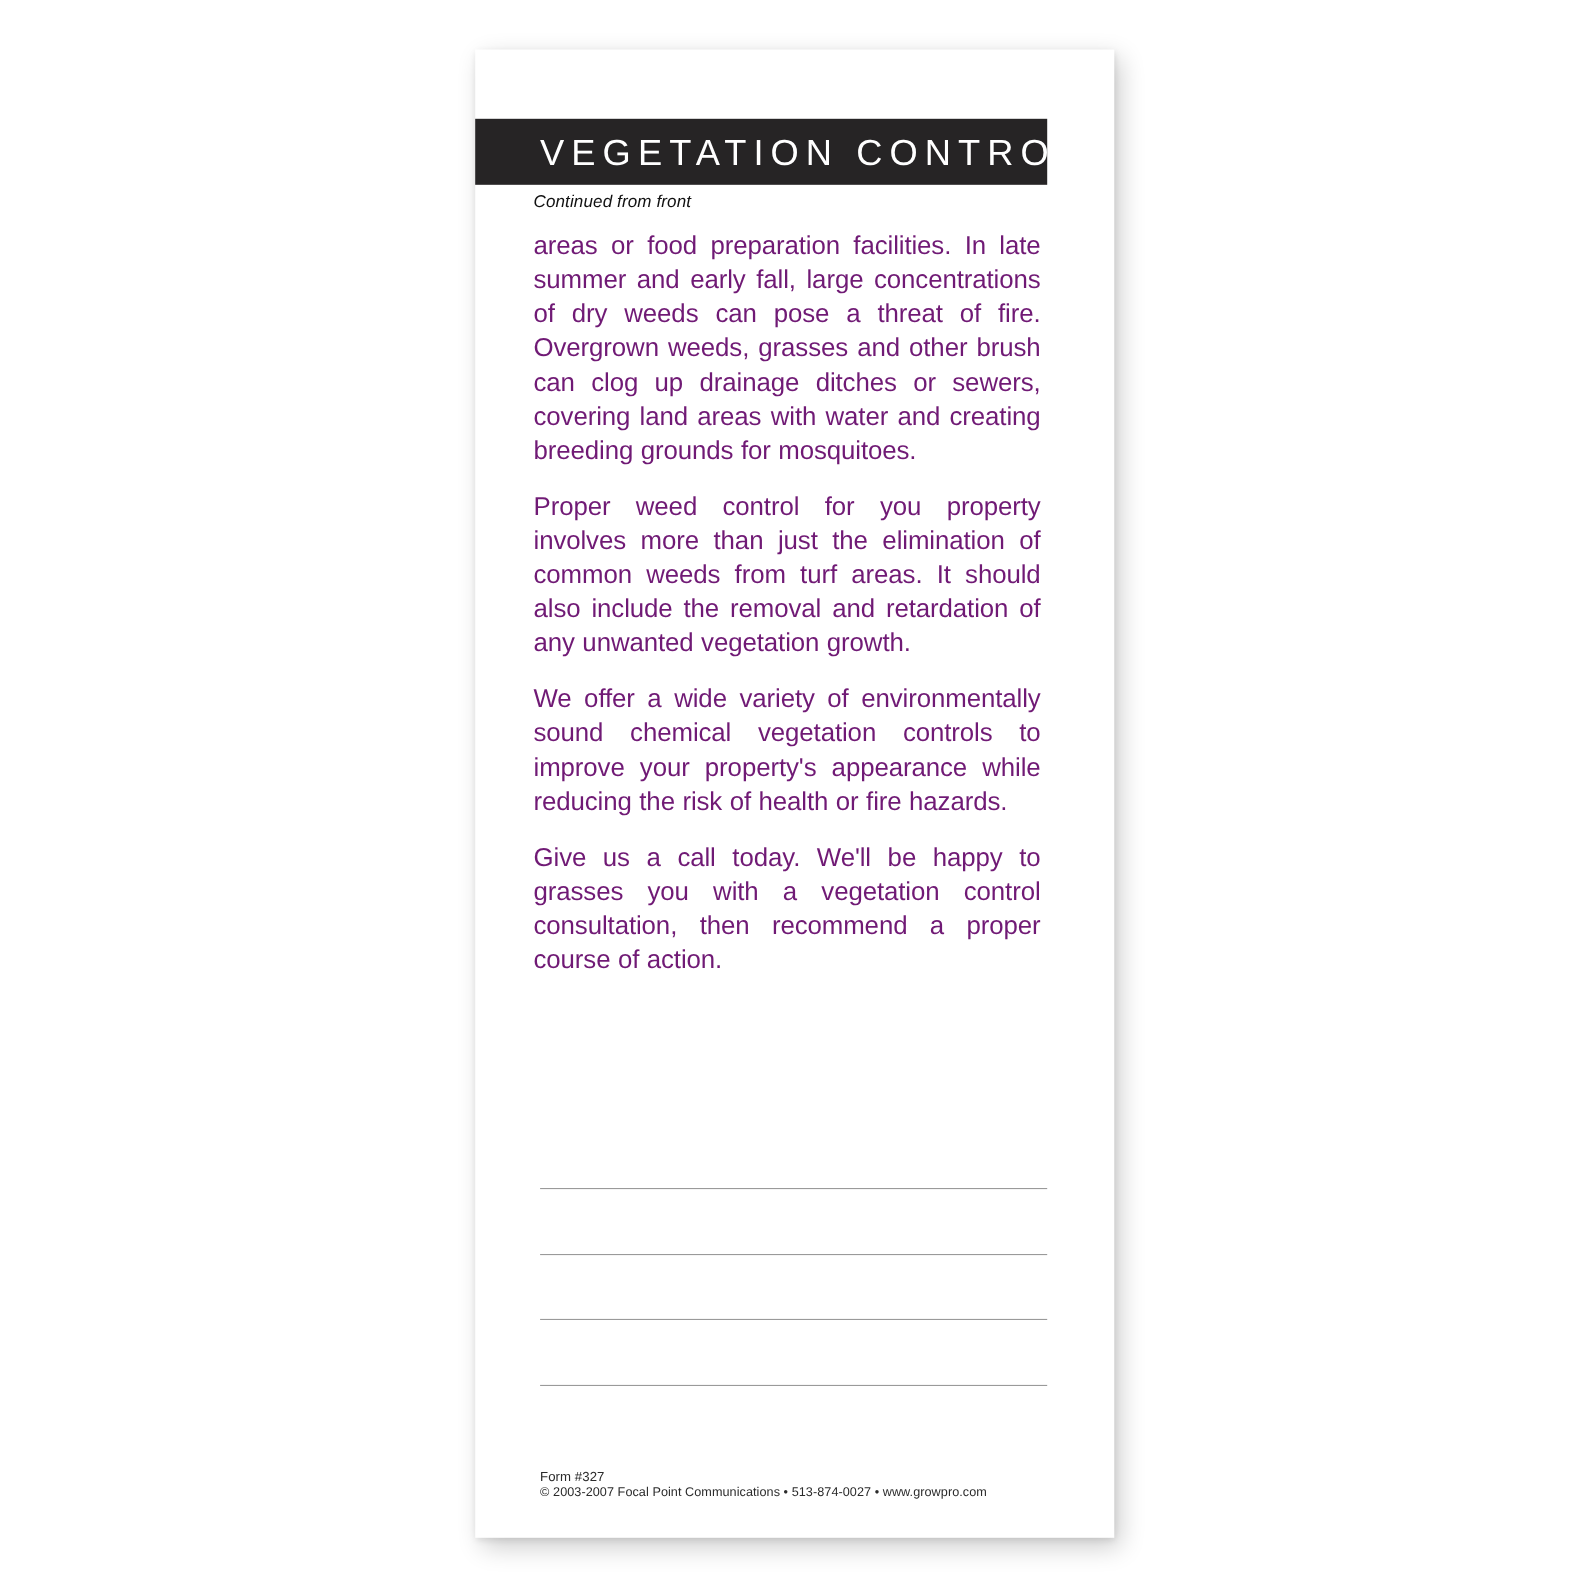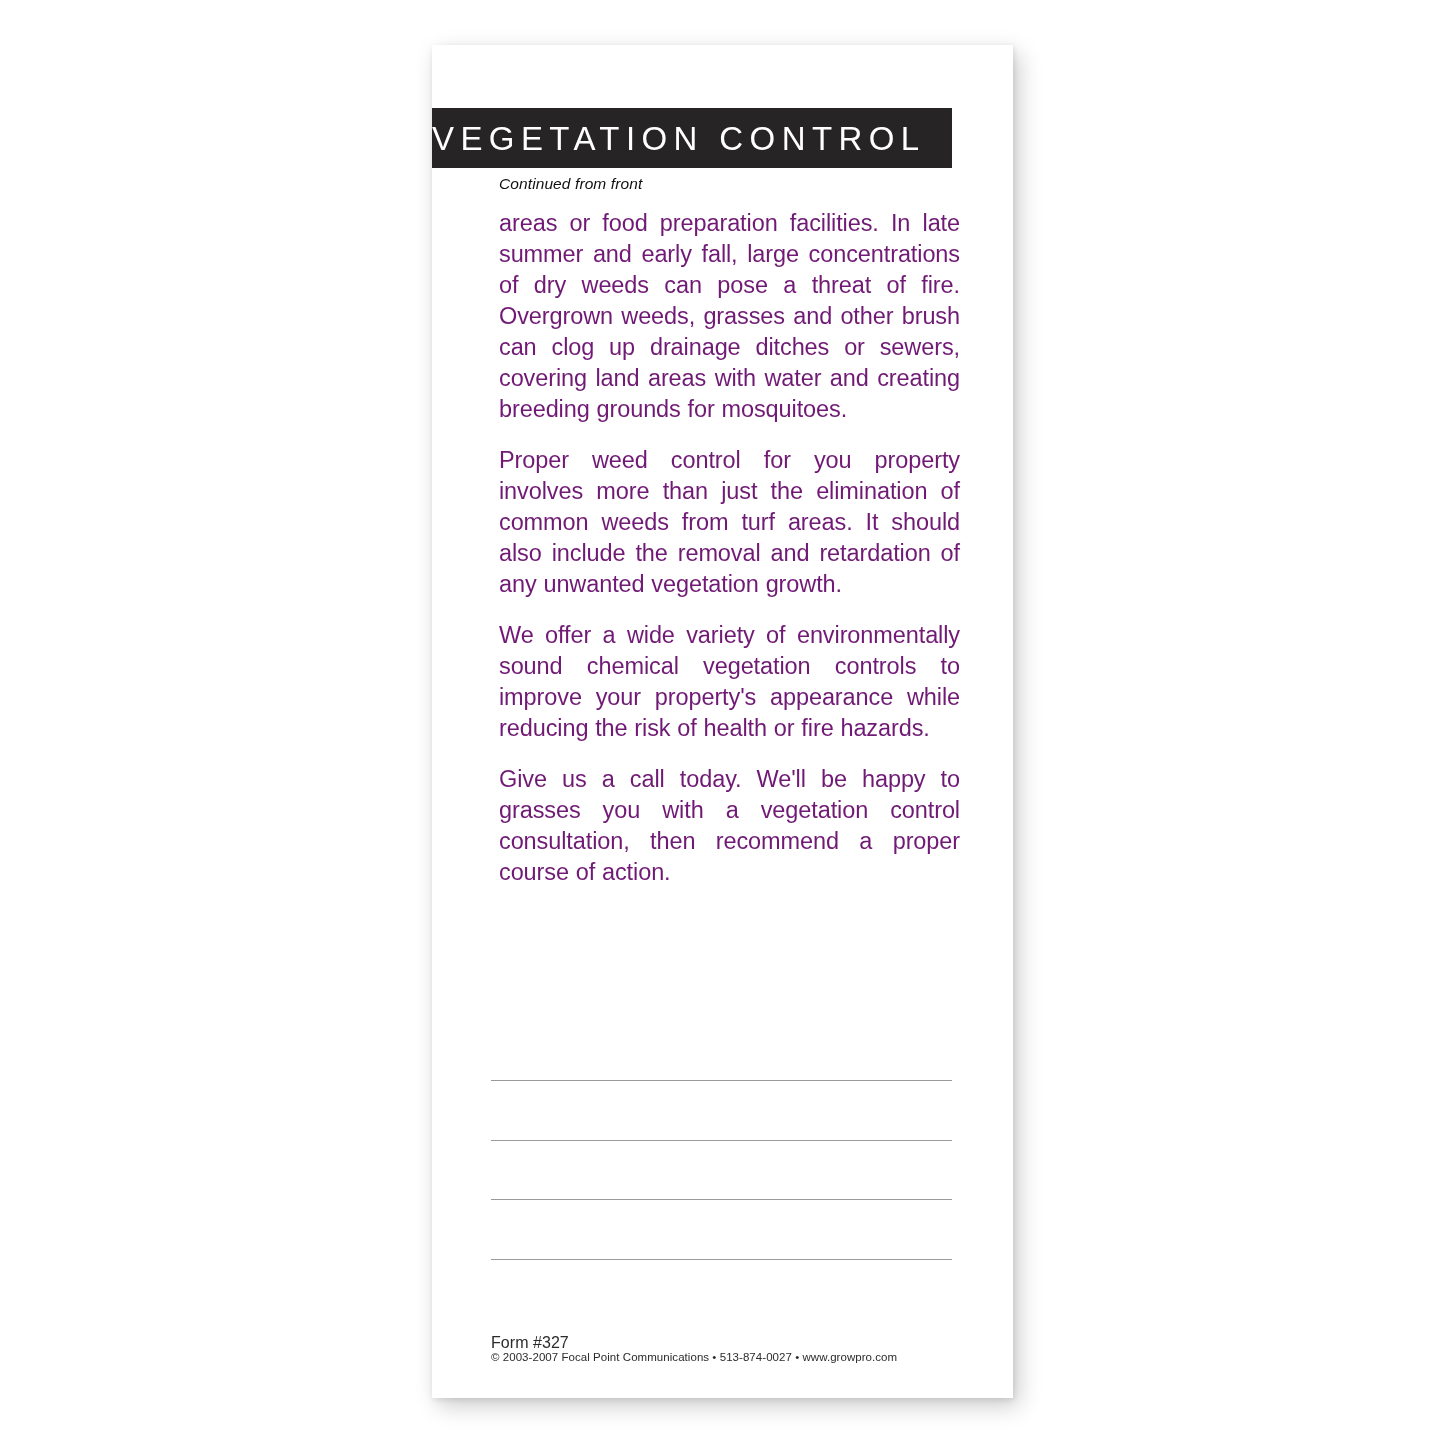--- a/index.html
+++ b/index.html
@@ -41,27 +41,28 @@
     display: flex;
     align-items: center;
   }
   #header-title {
     color: #ffffff;
     font-family: "Liberation Sans", sans-serif;
     font-size: 33px;
     font-weight: 300;
     letter-spacing: 6.4px;
     line-height: 1;
+    padding-left: 59px;  
     white-space: nowrap;
   }
 
   
   #content-column {
     position: absolute;
-    left: 67px;          
+    left: 53px;          
     top: 130px;          
     width: 461px;        
   }
 
   #continued-note {
     font-style: italic;
     font-size: 15.5px;
     line-height: 1.2;
     color: #111111;
     letter-spacing: 0.1px;
@@ -97,21 +98,21 @@
 
   
   #footer-fineprint {
     position: absolute;
     left: 59px;
     top: 1290px;        
     width: 470px;
     color: #2b2b2b;
   }
   #form-number {
-    font-size: 16px;
+    font-size: 12px;
     line-height: 15px;
     letter-spacing: 0.05px;
     margin: 0;
   }
   #copyright-line {
     font-size: 11.5px;
     line-height: 15px;
     letter-spacing: 0.05px;
     margin: 0;
     white-space: nowrap;

